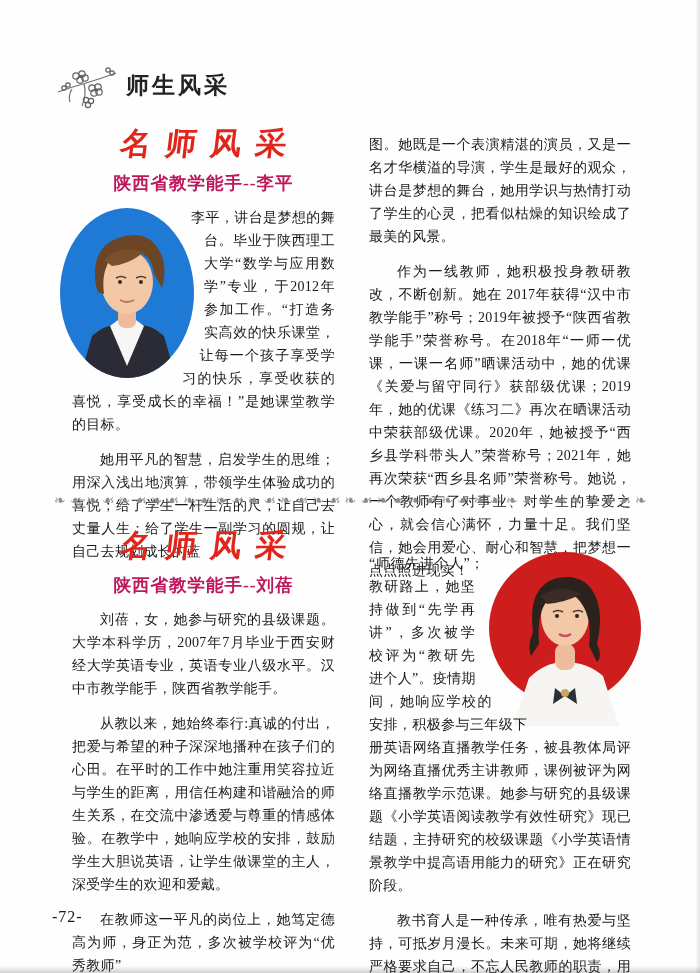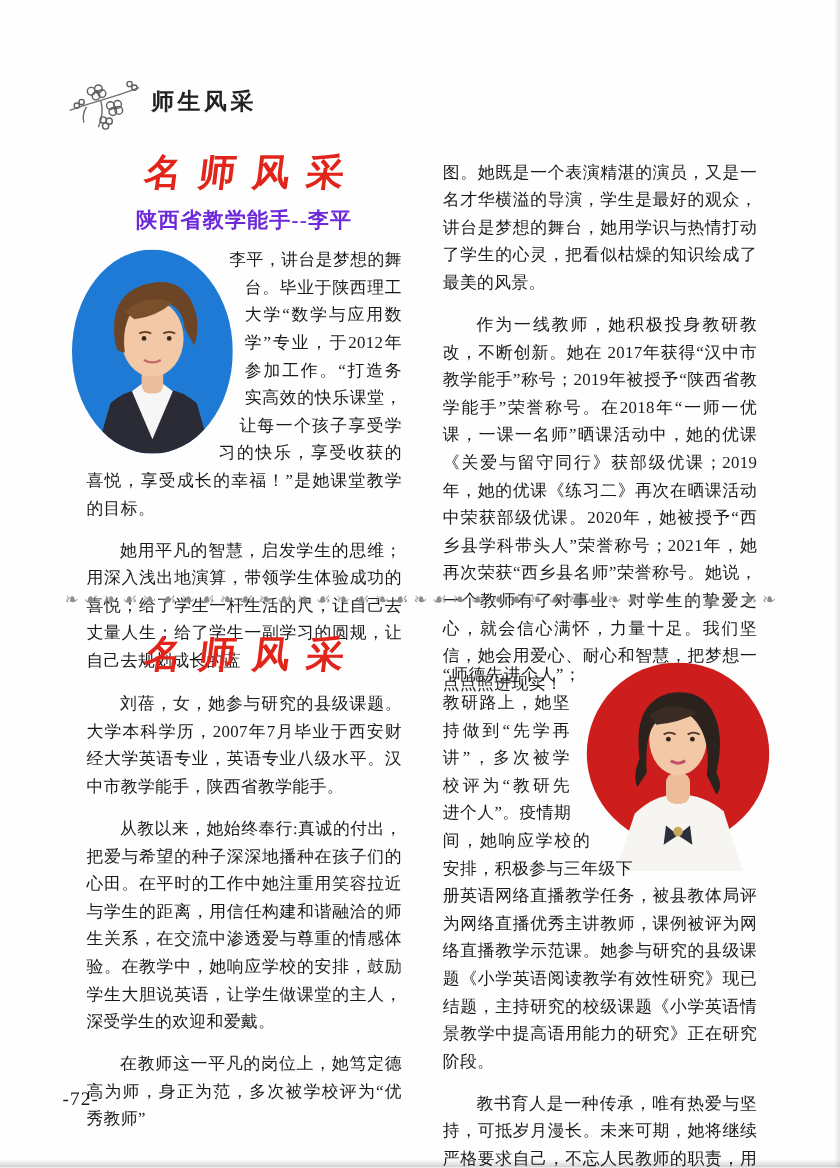--- a/index.html
+++ b/index.html
@@ -14,36 +14,36 @@
   }
   
   .edge-right{position:absolute;top:0;right:0;width:5px;height:100%;
     background:linear-gradient(to right,rgba(0,0,0,0),rgba(0,0,0,0.10));}
   .edge-bottom{position:absolute;left:0;bottom:0;width:100%;height:7px;
     background:linear-gradient(to bottom,rgba(0,0,0,0),rgba(0,0,0,0.18));}
 
   
   .header{position:absolute;left:56px;top:60px;display:flex;align-items:center;gap:8px;}
   .header .logo{width:62px;height:50px;}
-  .header .htitle{font-size:19px;font-weight:bold;letter-spacing:3px;color:#222;}
+  .header .htitle{font-size:23px;font-weight:bold;letter-spacing:3px;color:#222;}
 
   
   .col{position:absolute;width:287px;}
   .col-left{left:60px;}
   .col-right{left:357px;width:286px;}
 
   
   .sec-title{
     text-align:center;color:#e1251b;font-weight:bold;
     font-size:31px;letter-spacing:14px;text-indent:14px;
     transform:skewX(-7deg);
     margin:0 0 10px 0;line-height:36px;
   }
   .sec-sub{
-    text-align:center;color:#6d28d9;font-weight:bold;
+    text-align:center;color:#be185d;font-weight:bold;
     font-size:17.5px;letter-spacing:1px;margin:0 0 11px 0;line-height:22px;
   }
 
   
   .body-text{font-size:14px;line-height:23px;text-align:justify;letter-spacing:0.3px;}
   .body-text p{margin:12px;}
   .body-text p.indent{text-indent:2em;}
 
   
   .photo-oval{
@@ -141,20 +141,21 @@
     <div class="body-text">
       <p>图。她既是一个表演精湛的演员，又是一名才华横溢的导演，学生是最好的观众，讲台是梦想的舞台，她用学识与热情打动了学生的心灵，把看似枯燥的知识绘成了最美的风景。</p>
       <p class="indent">作为一线教师，她积极投身教研教改，不断创新。她在 2017年获得“汉中市教学能手”称号；2019年被授予“陕西省教学能手”荣誉称号。在2018年“一师一优课，一课一名师”晒课活动中，她的优课《关爱与留守同行》获部级优课；2019年，她的优课《练习二》再次在晒课活动中荣获部级优课。2020年，她被授予“西乡县学科带头人”荣誉称号；2021年，她再次荣获“西乡县名师”荣誉称号。她说，一个教师有了对事业、对学生的挚爱之心，就会信心满怀，力量十足。我们坚信，她会用爱心、耐心和智慧，把梦想一点点照进现实！</p>
     </div>
   </div>
 
   <div class="divider">❧☙❧☙❧☙❧☙❧☙❧☙❧☙❧☙❧☙❧☙❧☙❧☙❧☙❧☙❧☙❧☙❧☙❧☙❧☙❧☙❧☙❧☙❧☙❧☙❧☙❧☙</div>
 
   <div class="col col-left s2-left">
     <div class="sec-title">名师风采</div>
+    <div class="sec-sub">陕西省教学能手--刘蓓</div>
     <div class="body-text">
       <p class="indent">刘蓓，女，她参与研究的县级课题。大学本科学历，2007年7月毕业于西安财经大学英语专业，英语专业八级水平。汉中市教学能手，陕西省教学能手。</p>
       <p class="indent">从教以来，她始终奉行:真诚的付出，把爱与希望的种子深深地播种在孩子们的心田。在平时的工作中她注重用笑容拉近与学生的距离，用信任构建和谐融洽的师生关系，在交流中渗透爱与尊重的情感体验。在教学中，她响应学校的安排，鼓励学生大胆说英语，让学生做课堂的主人，深受学生的欢迎和爱戴。</p>
       <p class="indent">在教师这一平凡的岗位上，她笃定德高为师，身正为范，多次被学校评为“优秀教师”</p>
     </div>
   </div>
 
   <div class="col col-right s2-right">
     <div class="body-text">
       <span class="photo-circle">

